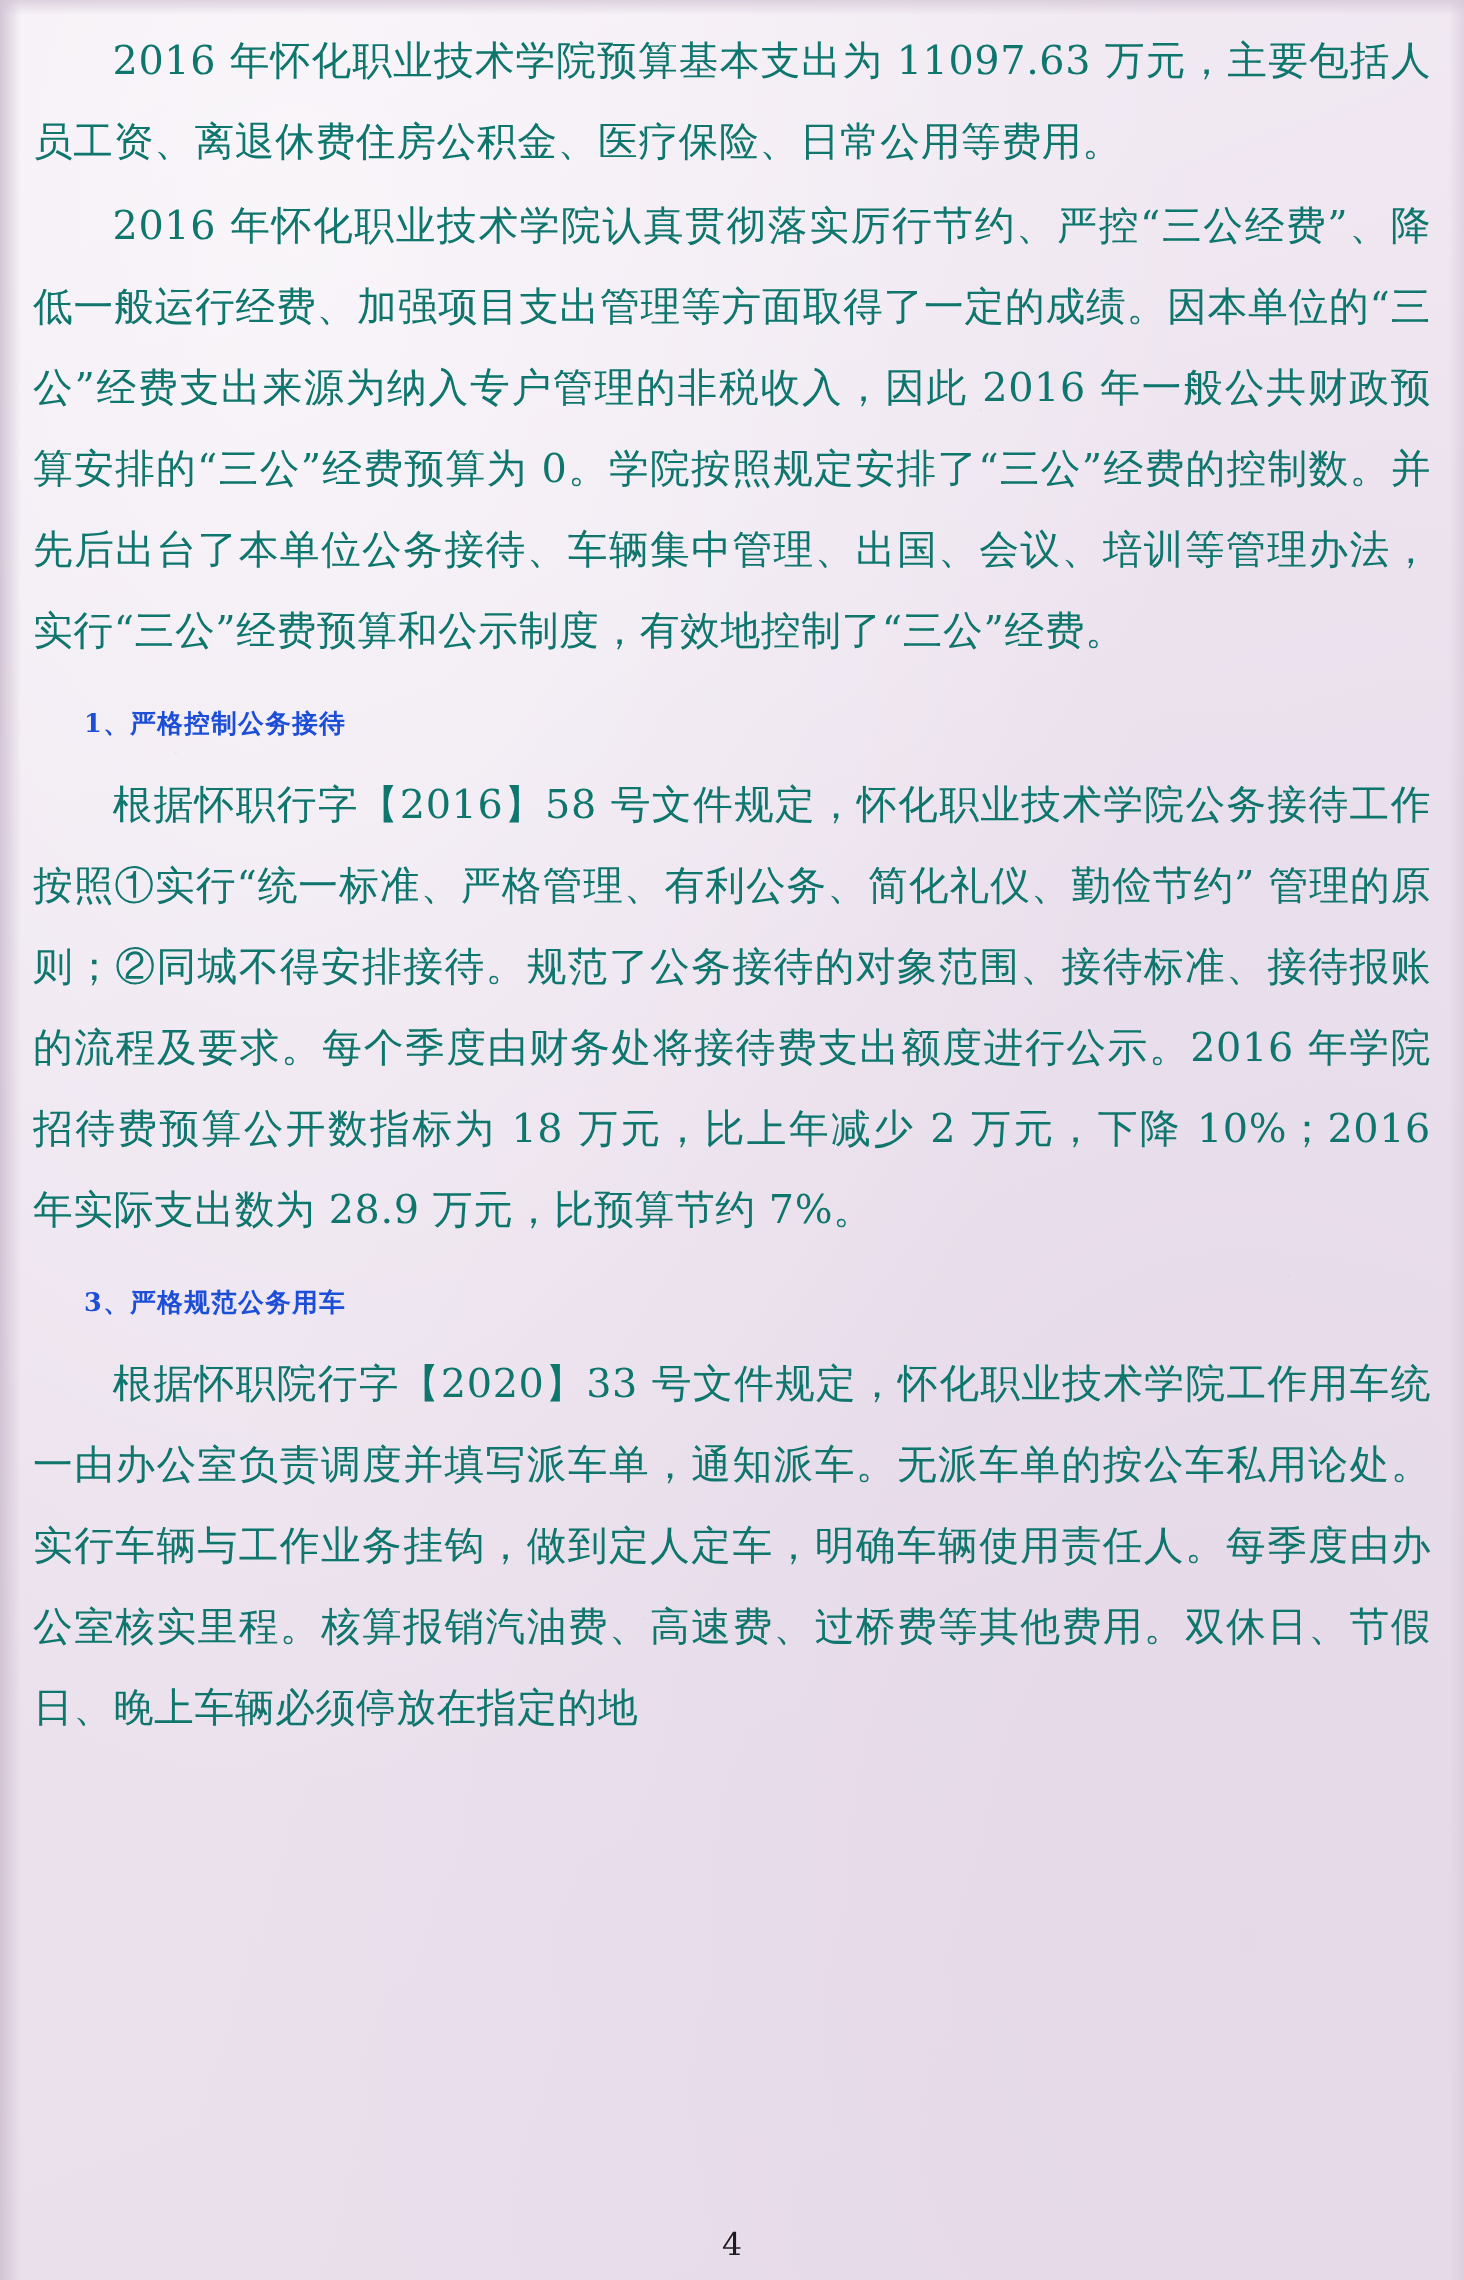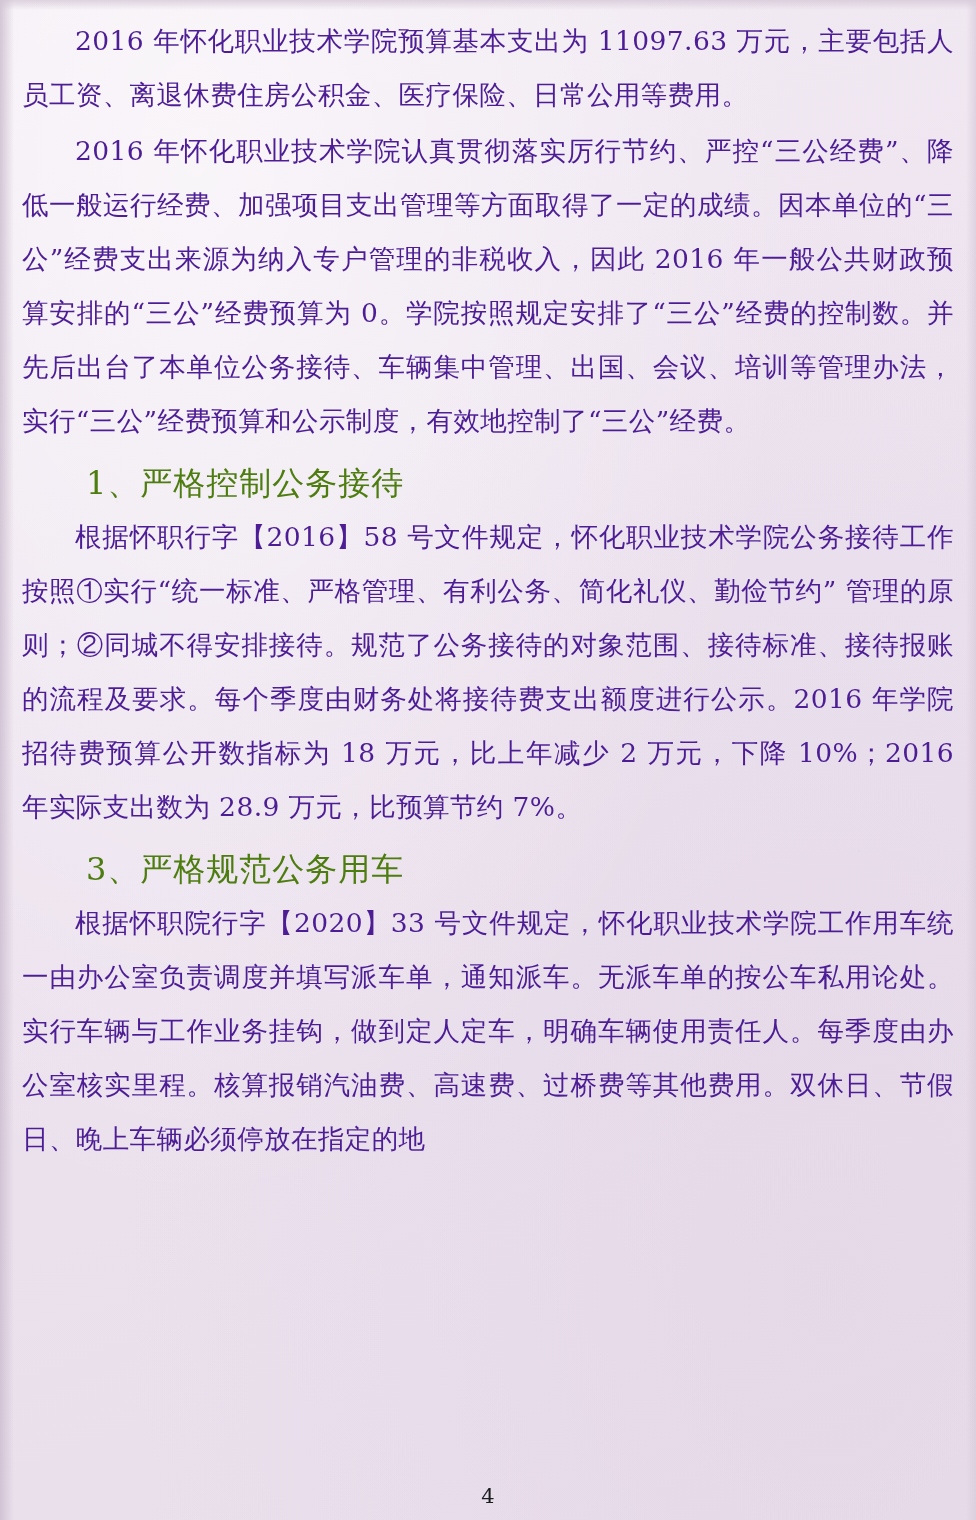--- a/index.html
+++ b/index.html
@@ -46,33 +46,33 @@
     left: 14px;
     right: 14px;
     top: 14px;
     bottom: 0;
     padding: 0 8px;
   }
   p.para {
     margin: 0 0 2px 0;
     font-size: 26.5px;
     line-height: 54px;
-    color: #4c1d95;
+    color: #0f766e;
     text-align: justify;
     text-justify: inter-ideograph;
     text-indent: 2em;
     letter-spacing: 0.4px;
     font-family: "DejaVu Serif", "Liberation Serif", serif;
   }
   h3.heading {
     margin: 8px 0 0 0;
-    font-size: 32px;
+    font-size: 17px;
     line-height: 54px;
-    color: #4d7c0f;
-    font-weight: normal;
+    color: #1d4ed8;
+    font-weight: bold;
     text-indent: 2em;
     letter-spacing: 1px;
     font-family: "DejaVu Serif", "Liberation Serif", serif;
   }
   .page-number {
     position: absolute;
     left: 0;
     right: 0;
     bottom: 12px;
     text-align: center;

